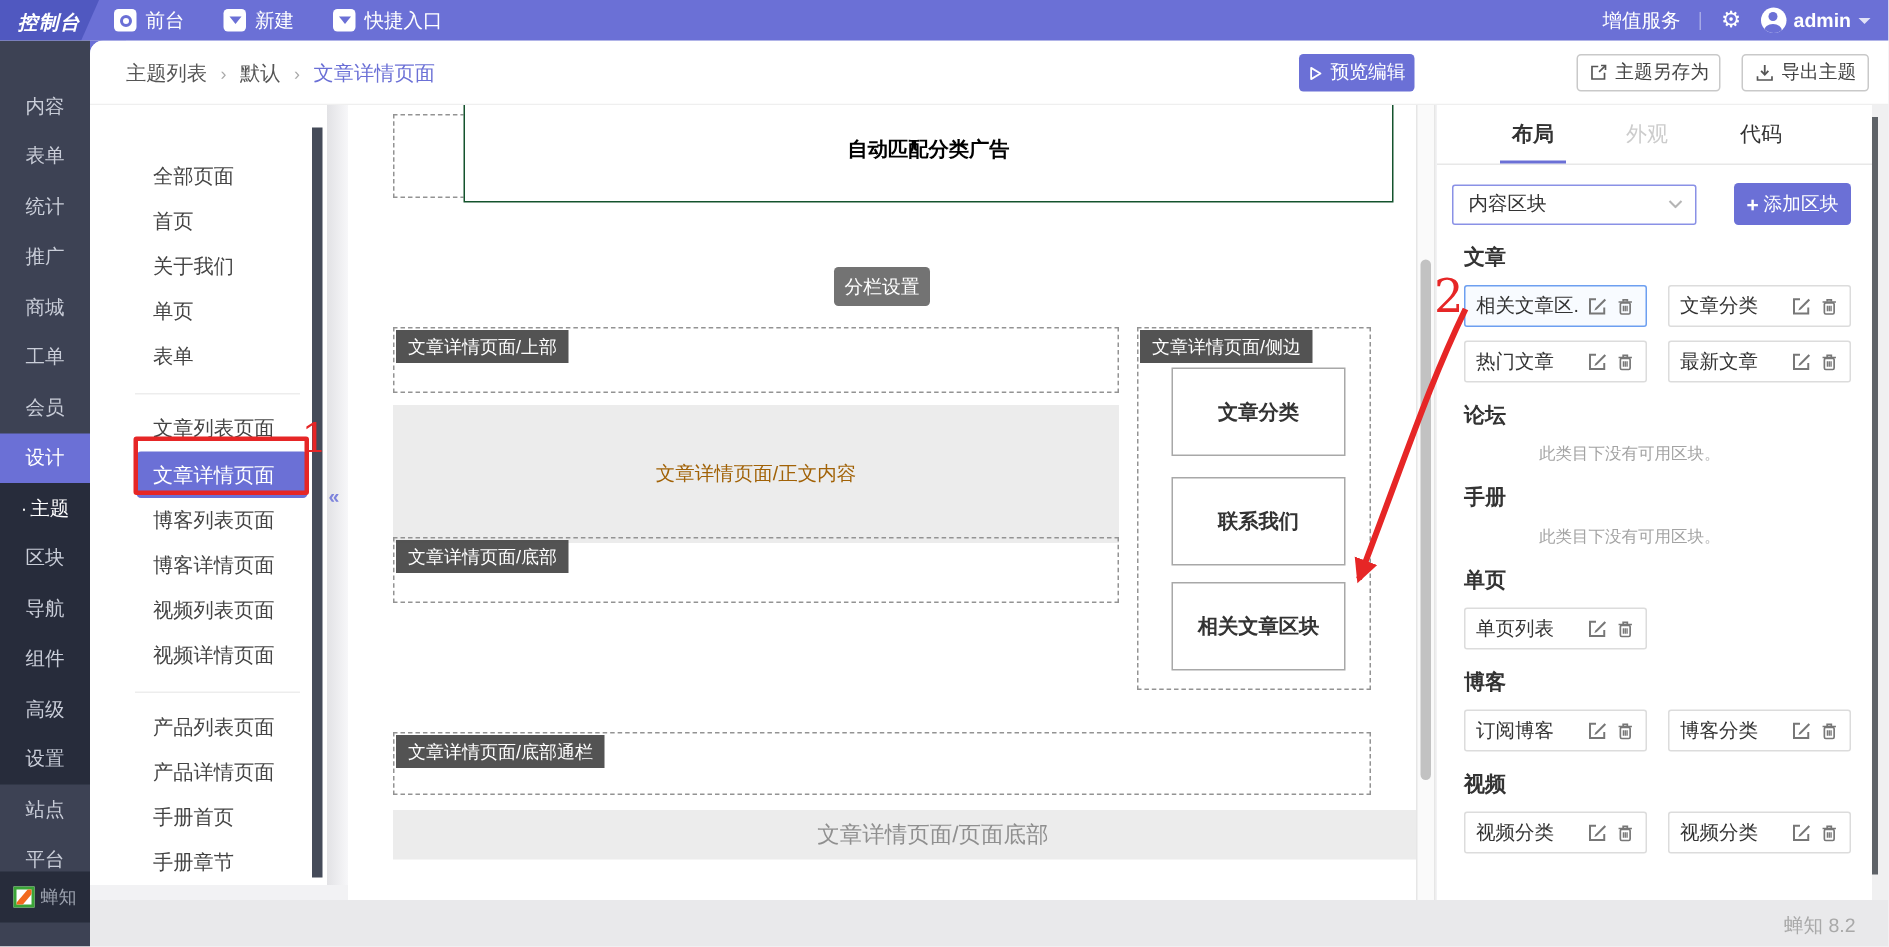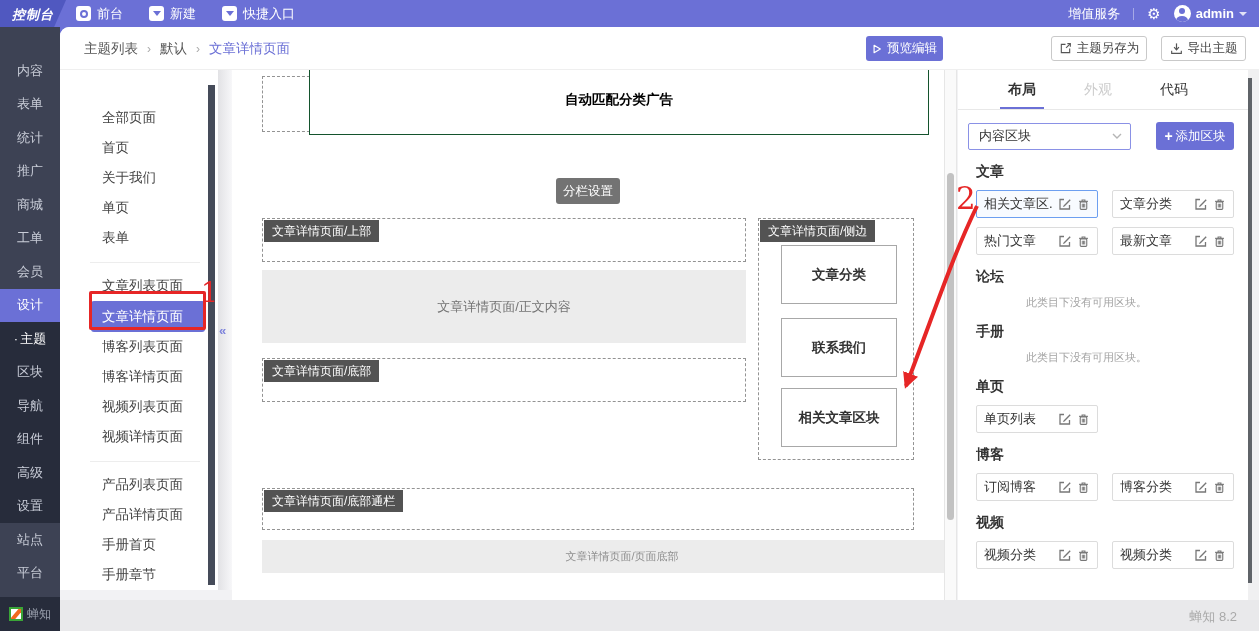--- a/index.html
+++ b/index.html
@@ -27,21 +27,21 @@
   .caret-white { width:0; height:0; border-left:4px solid transparent; border-right:4px solid transparent; border-top:4px solid rgba(255,255,255,.8); }
 
   
   .sidebar { position:absolute; left:0; top:27px; width:60px; height:604px; background:#3d4254; z-index:9; }
   .side-items { padding-top:27px; }
   .side-item { height:33.5px; display:flex; align-items:center; justify-content:center; color:#c9cdd8; font-size:13px; cursor:pointer; }
   .side-item.active { background:#6b70d6; color:#fff; }
   .side-group { background:#272c3b; }
   .side-item.subactive { color:#fff; }
   .bullet { margin-right:2px; color:#fff; }
-  .sidebar-brand { position:absolute; left:0; bottom:0; width:60px; height:34px; background:#272c3b; display:flex; align-items:center; justify-content:center; gap:4px;text-align:center; }
+  .sidebar-brand { position:absolute; left:0; bottom:16px; width:60px; height:34px; background:#272c3b; display:flex; align-items:center; justify-content:center; gap:4px;text-align:center; }
   .brand-icon { width:14px; height:14px; background:#fff; border:2px solid #3aa537; position:relative; overflow:hidden; }
   .brand-icon::after { content:""; position:absolute; left:3px; top:-2px; width:4px; height:16px; background:#f2691d; transform:rotate(40deg); }
   .brand-text { color:#9aa0ad; font-size:12px; }
 
   
   .corner-bg { position:absolute; left:60px; top:27px; width:24px; height:24px; background:#6b70d6; z-index:1; }
   .main-bg { position:absolute; left:60px; top:27px; width:1199px; height:604px; background:#f2f2f4; border-top-left-radius:9px; z-index:2; }
   .breadcrumb-bar { position:absolute; left:60px; top:27px; width:1199px; height:43px; background:#fff; border-top-left-radius:9px; border-bottom:1px solid #efefef; z-index:5; }
   .crumbs { position:absolute; left:24px; top:0; height:43px; display:flex; align-items:center; font-size:13.5px; color:#555; }
   .crumb { cursor:pointer; }
@@ -64,27 +64,27 @@
   .collapse-toggle { position:absolute; left:219px; top:323px; color:#7d83dc; font-size:13px; font-weight:bold; z-index:6; cursor:pointer; }
 
   
   .canvas { position:absolute; left:232px; top:70px; width:712px; height:530px; background:#fff; overflow:hidden; z-index:3; }
   .dashed { border:1px dashed #939393; position:absolute; }
   .region-label { position:absolute; top:1px; left:1px; background:rgba(68,68,68,.92); color:#fff; font-size:12px; padding:2.5px 8px; white-space:nowrap; z-index:2; }
   .ad-outer { left:30px; top:6px; width:652px; height:56px; }
   .ad-inner { position:absolute; left:46px; top:-12px; width:620px; height:70px; border:1px solid #14532d; background:#fff; display:flex; align-items:center; justify-content:center; font-size:13.5px; font-weight:bold; color:#000000; }
   .btn-columns { position:absolute; left:324px; top:108px; width:64px; height:26px; background:#737373; color:#fff; font-size:12.5px; border-radius:3px; display:flex; align-items:center; justify-content:center; cursor:pointer; }
   .region-top { left:30px; top:148px; width:484px; height:44px; }
-  .region-content { position:absolute; left:30px; top:200px; width:484px; height:73px; background:#ececec; display:flex; align-items:center; justify-content:center; color:#737373; font-size:13px; }
+  .region-content { position:absolute; left:30px; top:200px; width:484px; height:92px; background:#ececec; display:flex; align-items:center; justify-content:center; color:#a16207; font-size:13px; }
   .region-bottom { left:30px; top:288px; width:484px; height:44px; }
   .region-side { left:526px; top:148px; width:156px; height:242px; }
   .side-block { position:absolute; left:22px; width:116px; height:59px; border:1px solid #a8a8a8; background:#fff; display:flex; align-items:center; justify-content:center; font-size:13.5px; font-weight:bold; color:#333; cursor:pointer; }
   .sb1 { top:26px; } .sb2 { top:99px; } .sb3 { top:169px; }
   .region-bottomfull { left:30px; top:418px; width:652px; height:42px; }
-  .region-pagefooter { position:absolute; left:30px; top:470px; width:720px; height:33px; background:#ececec; display:flex; align-items:center; justify-content:center; color:#8f8f8f; font-size:11px; }
+  .region-pagefooter { position:absolute; left:30px; top:470px; width:720px; height:33px; background:#ececec; display:flex; align-items:center; justify-content:center; color:#8f8f8f; font-size:15px; }
 
   
   .canvas-scrollbar { position:absolute; left:944px; top:70px; width:13px; height:530px; background:#fafafa; border-left:1px solid #e6e6e6; border-right:1px solid #e6e6e6; z-index:4; }
   .canvas-thumb { position:absolute; left:2px; top:103px; width:7px; height:347px; background:#c2c2c2; border-radius:4px; }
 
   
   .right-panel { position:absolute; left:958px; top:70px; width:290px; height:530px; background:#fff; z-index:4; }
   .tabs { height:40px; border-bottom:1px solid #e8e8e8; display:flex; padding-left:26px; }
   .tab { width:76px; display:flex; align-items:center; justify-content:center; font-size:14px; color:#333; position:relative; cursor:pointer; }
   .tab.active { font-weight:bold; }

